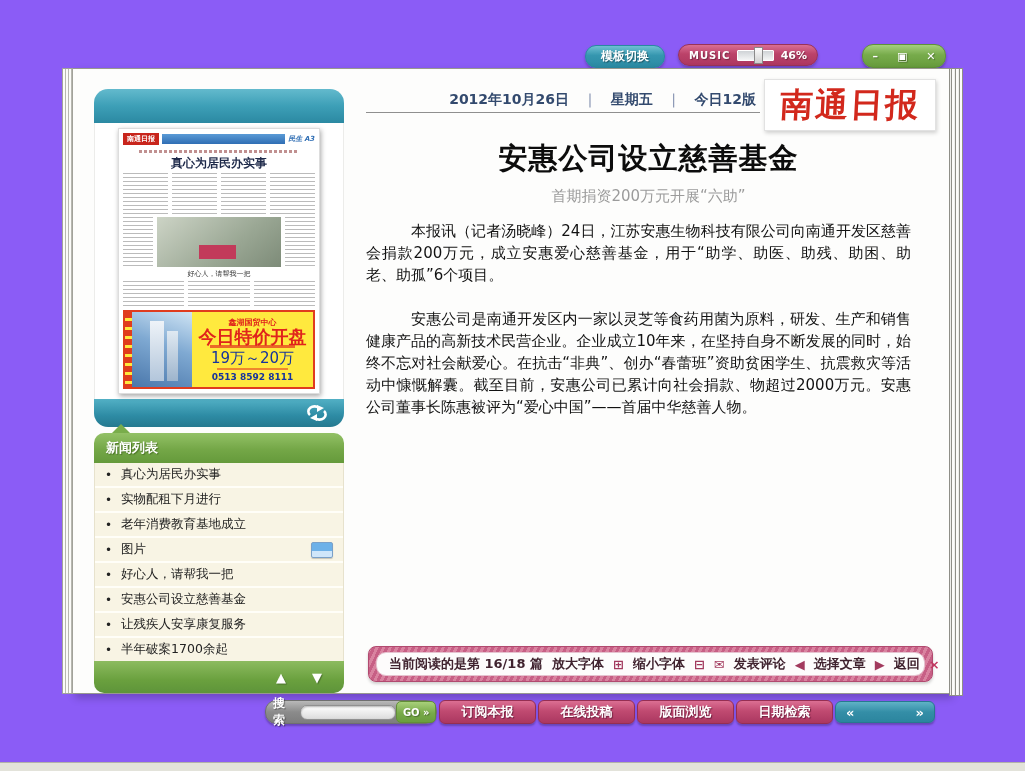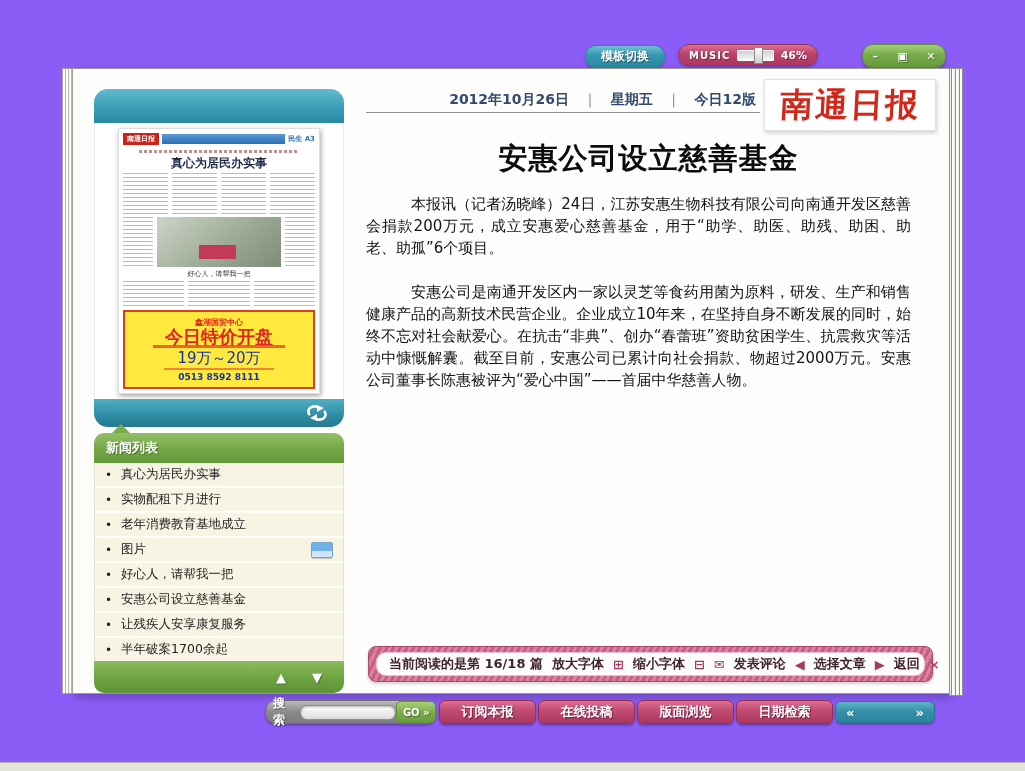--- a/index.html
+++ b/index.html
@@ -48,33 +48,33 @@
   .refresh{cursor:pointer;}
 
   
   .mini{position:relative;width:202px;height:266px;background:#fff;border:1px solid #ddd;
     box-shadow:1px 2px 5px rgba(0,0,0,.35);padding:4px;box-sizing:border-box;display:flex;
     flex-direction:column;gap:3px;cursor:pointer;}
   .m-top{display:flex;align-items:center;gap:3px;height:13px;}
   .m-logo{width:36px;height:12px;background:#c8251c;color:#fff;font-size:7px;line-height:12px;
     text-align:center;font-weight:bold;overflow:hidden;white-space:nowrap;}
   .m-bar{flex:1;height:10px;background:linear-gradient(#5a9bd6,#2f6eb4);}
-  .m-corner{font-size:7px;color:#2f6eb4;font-weight:bold;white-space:nowrap;}
+  .m-corner{font-size:7px;color:#2f6eb4;font-weight:bold;white-space:nowrap;font-style:italic;}
   .m-kicker{height:4px;margin:1px 16px 0;
     background:repeating-linear-gradient(90deg,#c09090 0 3px,transparent 3px 5px);}
   .m-headline{font-size:12px;font-weight:bold;color:#1e2a4a;text-align:center;line-height:14px;}
   .m-cols{display:flex;gap:4px;height:42px;}
   .m-col{flex:1;background:repeating-linear-gradient(#bbb 0 1px,transparent 1px 4px);}
   .m-mid{display:flex;gap:4px;height:52px;}
   .m-col-sm{width:30px;background:repeating-linear-gradient(#bbb 0 1px,transparent 1px 4px);}
   .m-photo{flex:1;position:relative;background:linear-gradient(140deg,#cdd4c6,#9aa794 60%,#7d8b78);}
   .m-photo::after{content:"";position:absolute;left:34%;bottom:16%;width:30%;height:28%;background:#c23a5a;}
   .m-caption{font-size:7px;color:#333;text-align:center;line-height:8px;}
   .m-cols2{display:flex;gap:4px;height:26px;}
-  .m-ad{margin-top:auto;height:78px;border:2px solid #e03c1e;background:#ffe93e;display:flex;overflow:hidden;flex-direction:column;}
+  .m-ad{margin-top:auto;height:78px;border:2px solid #e03c1e;background:#ffe93e;display:flex;overflow:hidden;}
   .ad-strip{width:7px;background:repeating-linear-gradient(#e03c1e 0 6px,#ffe93e 6px 9px);}
   .ad-img{width:60px;position:relative;background:linear-gradient(200deg,#cfe4f4,#7fa9d2 45%,#4a77ab);}
   .ad-img::after{content:"";position:absolute;left:30%;top:12%;width:24%;height:80%;
     background:linear-gradient(#eef3f8,#b3c6db);}
   .ad-img::before{content:"";position:absolute;left:58%;top:26%;width:18%;height:66%;
     background:linear-gradient(#dfe9f2,#9db4cc);}
   .ad-txt{flex:1;display:flex;flex-direction:column;align-items:center;justify-content:center;
     gap:2px;padding:2px;}
   .ad-t1{font-size:8px;font-weight:bold;color:#e0231c;}
   .ad-t2{font-size:18px;font-weight:bold;color:#e0231c;line-height:13px;}
@@ -281,20 +281,21 @@
         <span>2012年10月26日</span>
         <span class="date-sep">｜</span>
         <span>星期五</span>
         <span class="date-sep">｜</span>
         <span>今日12版</span>
       </div>
       <div class="logo-box">
         <span class="logo-text">南通日报</span>
       </div>
       <div class="article-title">安惠公司设立慈善基金</div>
+      <div class="article-sub">首期捐资200万元开展“六助”</div>
       <div class="article-body">
         <p>本报讯（记者汤晓峰）24日，江苏安惠生物科技有限公司向南通开发区慈善会捐款200万元，成立安惠爱心慈善基金，用于“助学、助医、助残、助困、助老、助孤”6个项目。</p>
         <p>安惠公司是南通开发区内一家以灵芝等食药用菌为原料，研发、生产和销售健康产品的高新技术民营企业。企业成立10年来，在坚持自身不断发展的同时，始终不忘对社会献爱心。在抗击“非典”、创办“春蕾班”资助贫困学生、抗震救灾等活动中慷慨解囊。截至目前，安惠公司已累计向社会捐款、物超过2000万元。安惠公司董事长陈惠被评为“爱心中国”——首届中华慈善人物。</p>
       </div>
     </div>
 
     <div class="read-bar">
       <div class="read-inner">
         <span>当前阅读的是第 16/18 篇</span>
         <span class="rb-link">放大字体</span>

